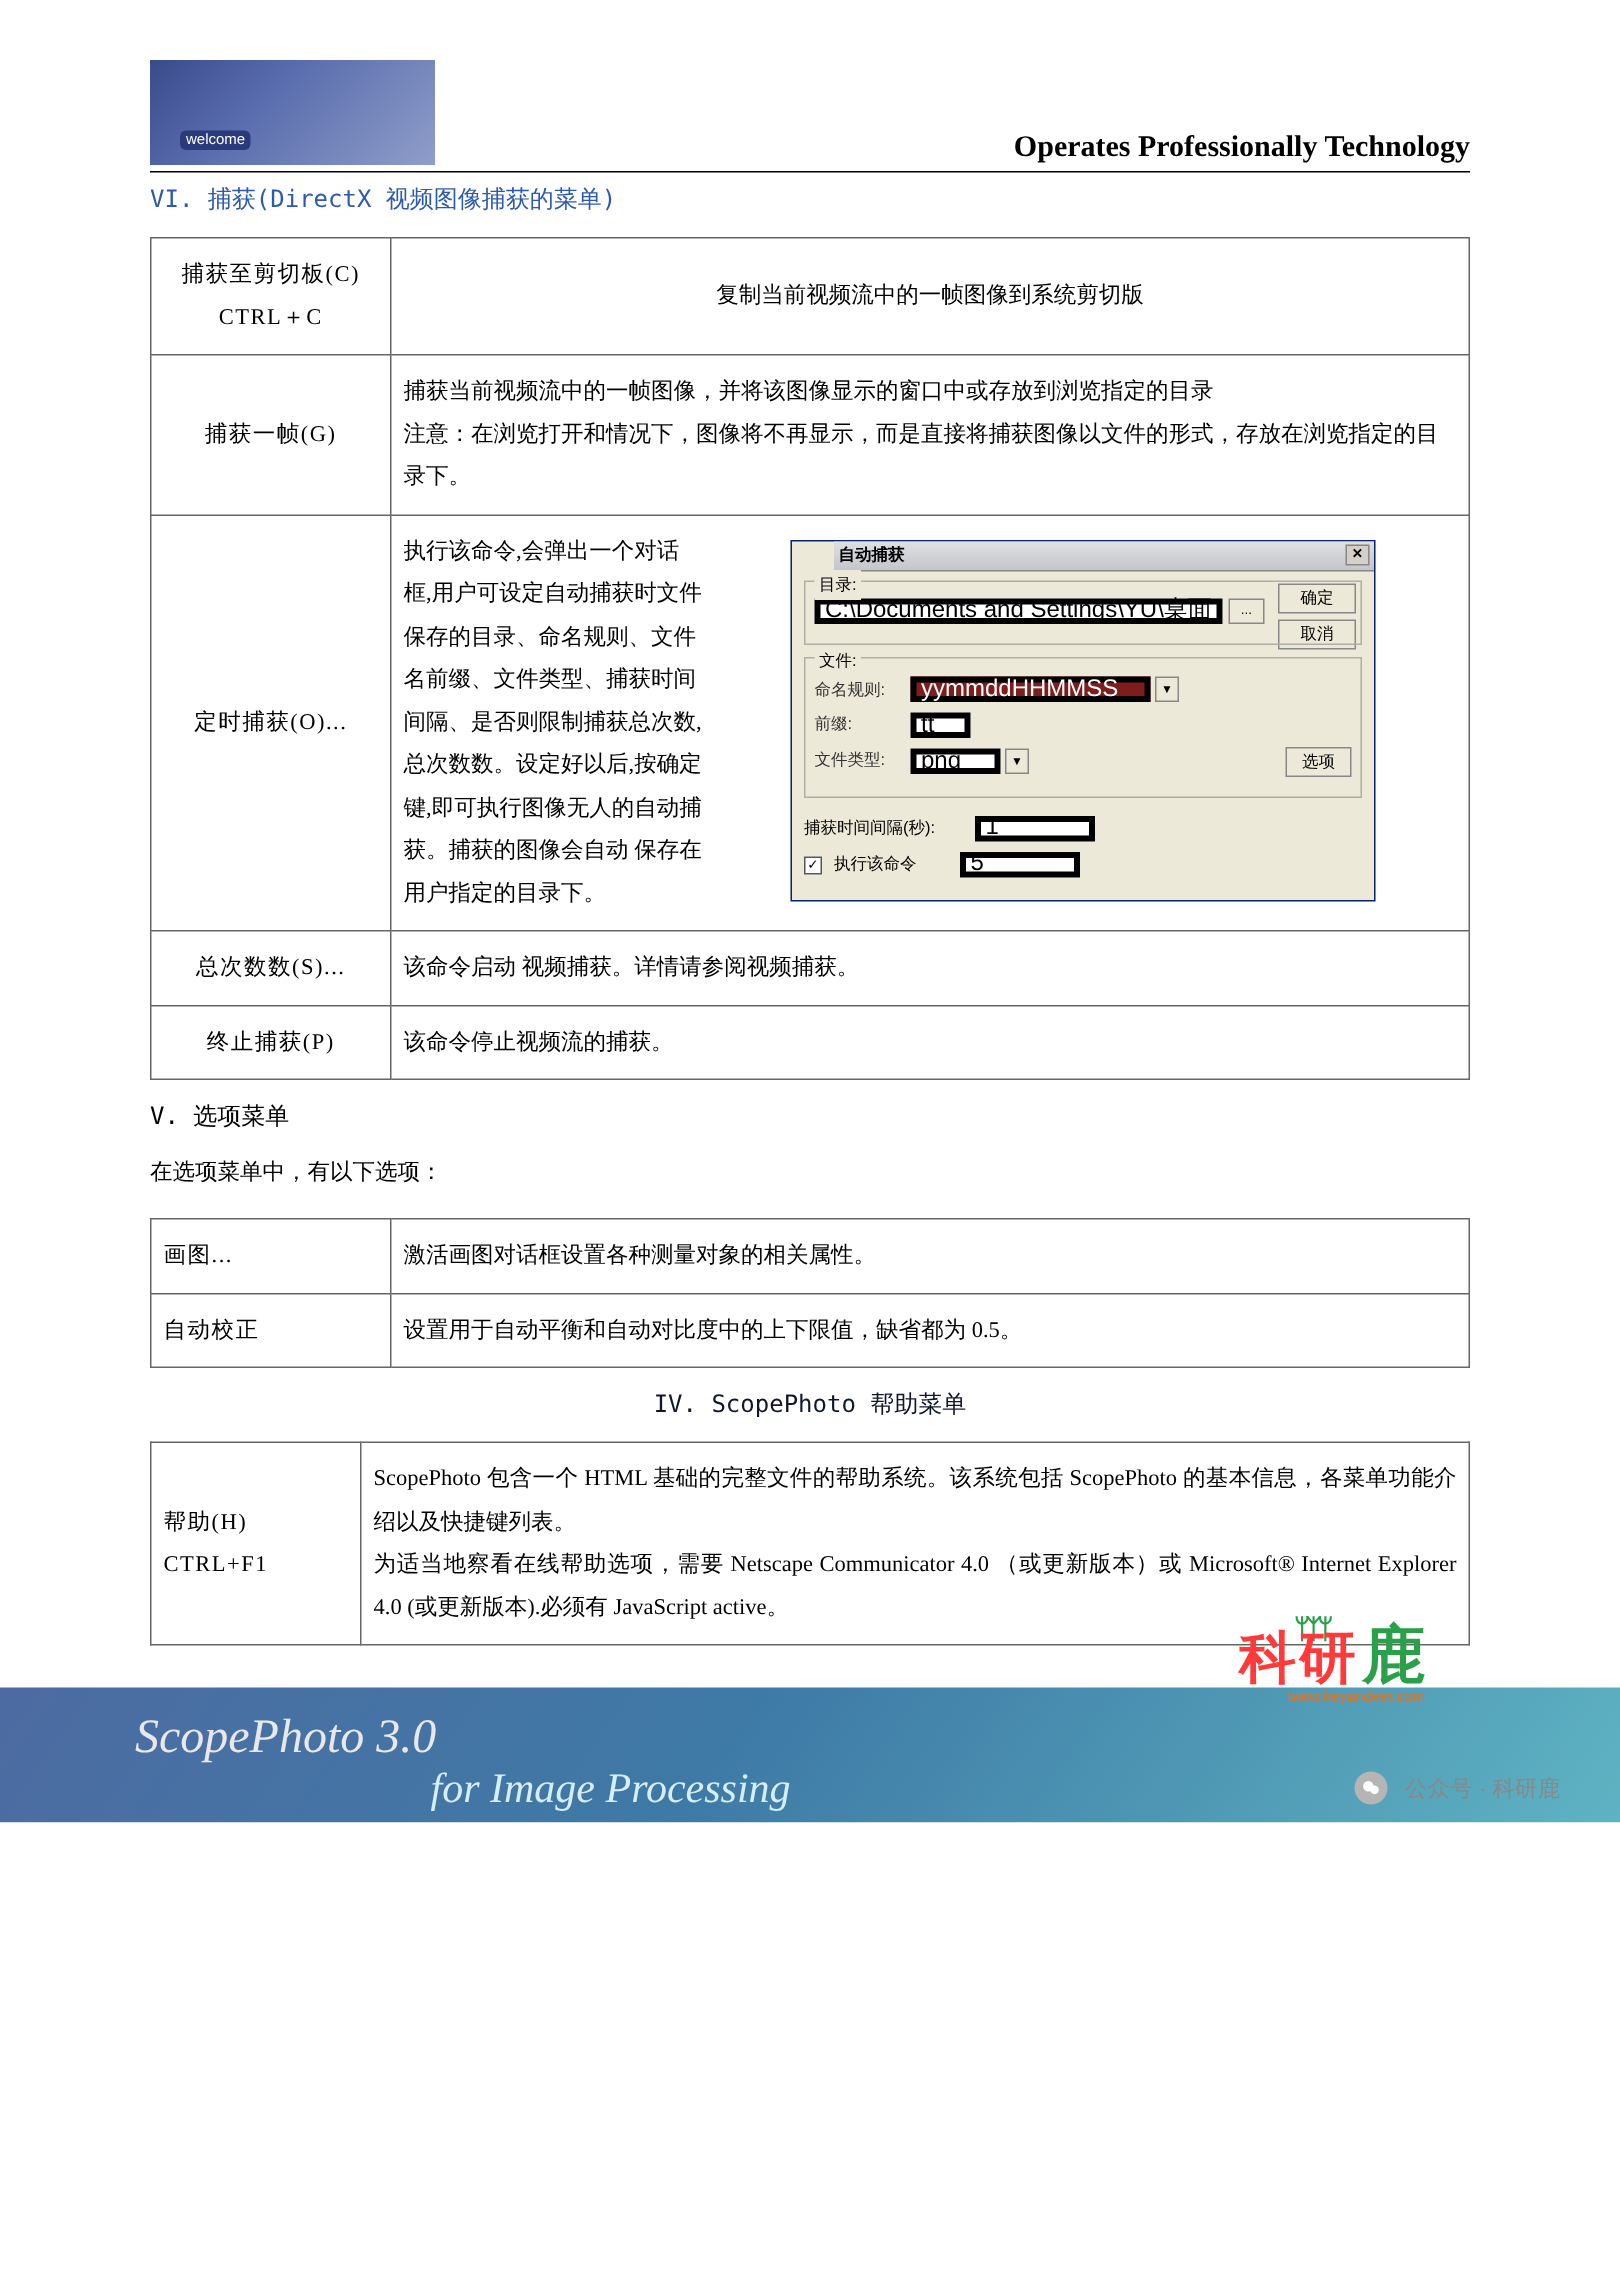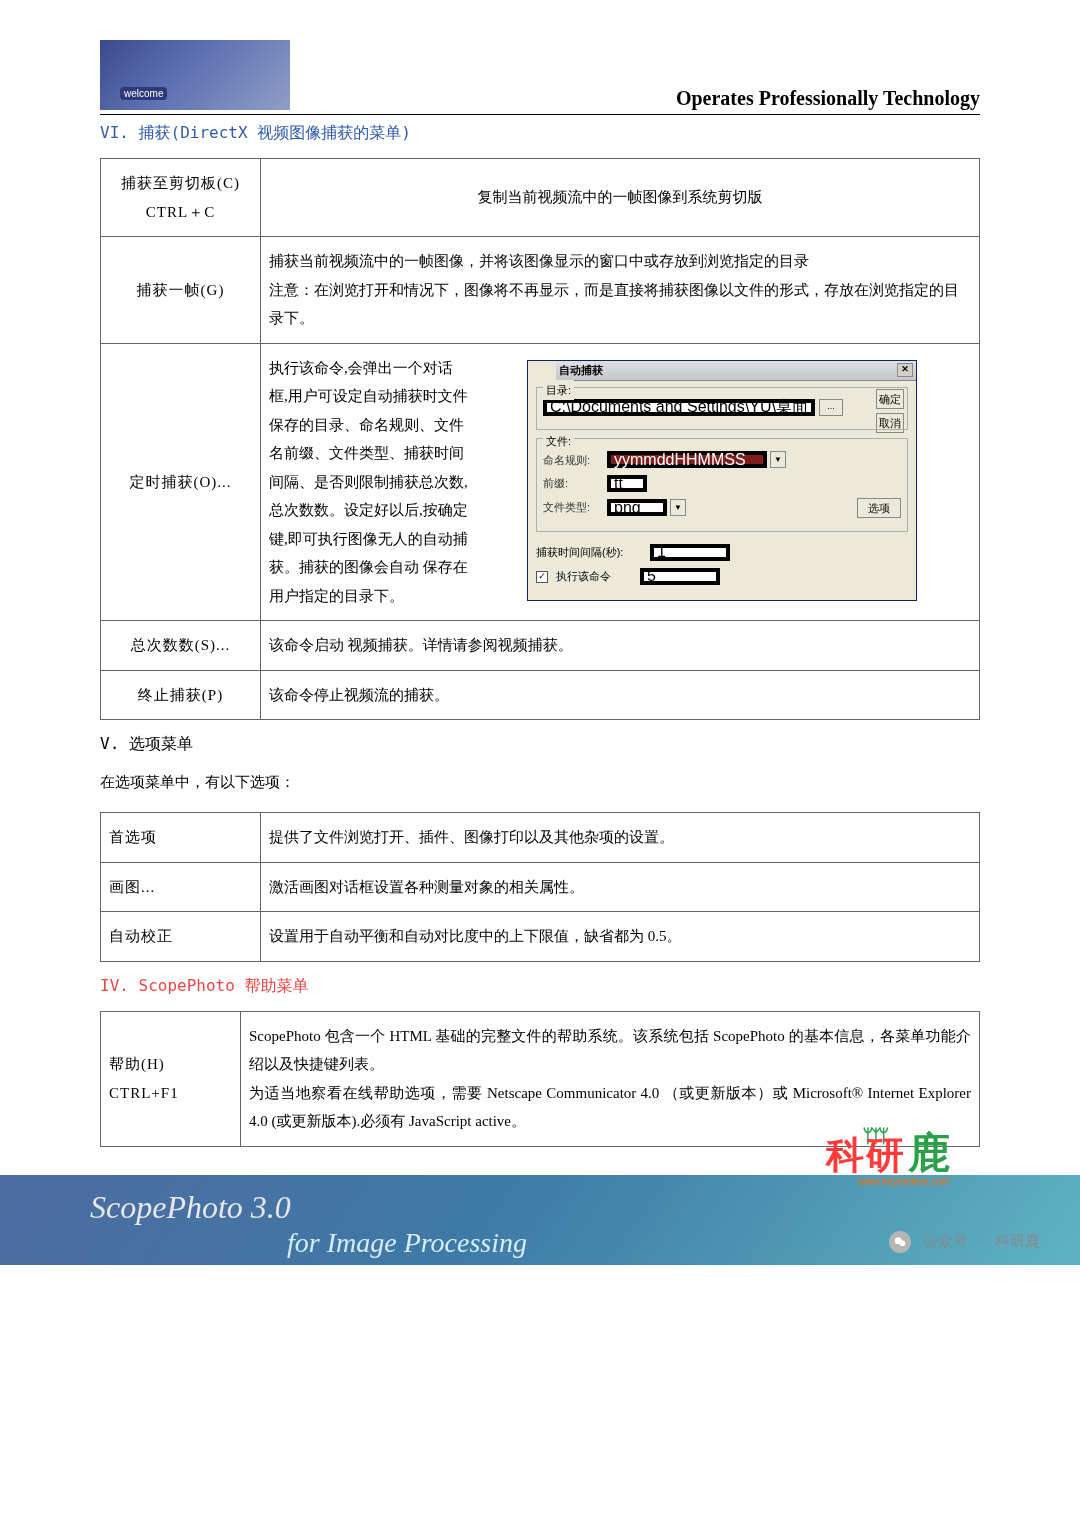--- a/index.html
+++ b/index.html
@@ -33,35 +33,35 @@
   .win-title { background: linear-gradient(#dfe0e2,#c4c6cb); height:20px; display:flex; align-items:center; justify-content:space-between; padding:0 3px; border-bottom:1px solid #888;margin-left:28px;}
   .win-title .t-text { font-weight:bold; color:#000; }
   .win-close { width:16px; height:14px; background:#d4d0c8; border:1px solid #888; display:flex; align-items:center; justify-content:center; font-weight:bold; font-size:9px;}
   .win-body { padding:6px 8px 10px 8px; }
   .fs { border:1px solid #b0afa7; padding:8px 6px 10px 6px; margin-bottom:8px; position:relative;}
   .fs-legend { position:absolute; top:-8px; left:6px; background:#ece9d8; padding:0 3px; font-size:11px;}
   .dlg-row { display:flex; align-items:center; gap:4px; margin:3px 0; }
   .dlg-lab { width:60px; color:#333;}
   .dlg-inp { background:#fff; border:4px solid #000000; height:17px; padding:0 3px; font-size:16px; display:inline-flex; align-items:center; }
   .dlg-sel { background:#7f1d1d; color:#fff; }
-  .dlg-btn { background:#ece9d8; border:1px solid #888; height:20px; width:28px; text-align:center; line-height:18px; font-size:11px;}
+  .dlg-btn { background:#ece9d8; border:1px solid #888; height:20px; width:52px; text-align:center; line-height:18px; font-size:11px;}
   .dlg-side-btns { position:absolute; right:12px; top:28px; display:flex; flex-direction:column; gap:4px;}
   .browse-btn { width:24px; height:17px; border:1px solid #888; background:#ece9d8; display:flex; align-items:center; justify-content:center; font-size:9px;}
   .drop-arrow { width:16px; height:17px; border:1px solid #888; background:#ece9d8; display:inline-flex; align-items:center; justify-content:center; font-size:8px; margin-left:-1px;}
   .cb { width:12px; height:12px; background:#fff; border:1px solid #555; display:inline-flex; align-items:center; justify-content:center; font-size:9px; margin-right:4px;}
 
   
   .footer-banner { position:relative; height:90px; margin-top:28px; background: linear-gradient(125deg, #4d6ba2 0%, #3e7aa6 45%, #5eb3c2 100%); overflow:hidden;}
   .footer-banner .sp { position:absolute; left:90px; top:14px; font-family:"Times New Roman",serif; font-style:italic; color:#e8e8e8; font-size:32px;}
   .footer-banner .sub { position:absolute; left:287px; bottom:6px; font-family:"Times New Roman",serif; font-style:italic; color:#d6eef9; font-size:28px;}
   .watermark { position:absolute; right:130px; bottom:84px; color:#ff3a3a; font-weight:bold; font-family:"Microsoft YaHei",sans-serif; font-size:38px; display:flex; align-items:flex-end; pointer-events:none; z-index:5;}
   .watermark .red { color:#ff3a3a; letter-spacing:2px; }
   .watermark .green { color:#2aa04a; font-size:42px; margin-left:2px;}
   .wm-site { position:absolute; right:130px; bottom:78px; color:#ff6a00; font-size:10px; font-family:Arial; z-index:5;}
-  .wx-caption { position:absolute; right:40px; bottom:12px; z-index:6; display:flex; align-items:center; gap:12px; color:#888; font-family:Liberation Mono, monospace; font-size:15px;}
+  .wx-caption { position:absolute; right:40px; bottom:12px; z-index:6; display:flex; align-items:center; gap:12px; color:#888; font-family:Liberation Sans, sans-serif; font-size:15px;}
   .wx-icon { width:22px; height:22px; border-radius:50%; background:#b5b5b5; display:inline-flex; align-items:center; justify-content:center; color:#fff; font-size:12px;}
   .antler { position:absolute; right:194px; bottom:118px; color:#2aa04a; font-size:18px; z-index:5; font-weight:bold; letter-spacing:-3px;}
 </style>
 </head>
 <body>
 
 <div class="page">
 
   <div class="top-bar">
     <div class="logo-box"></div>
@@ -148,36 +148,32 @@
       <td>该命令停止视频流的捕获。</td>
     </tr>
   </tbody>
     </table>
 
   <div class="section-title" style="color:#000">V. 选项菜单</div>
   <div class="para">在选项菜单中，有以下选项：</div>
 
   <table class="doc-table">
     <tbody>
-        <tr>
-          <td class="label" style="text-align:left;width:140px">首选项</td>
-          <td>提供了文件浏览打开、插件、图像打印以及其他杂项的设置。</td>
-        </tr>
     <tr>
           <td class="label" style="text-align:left">画图...</td>
           <td>激活画图对话框设置各种测量对象的相关属性。</td>
         </tr>
     <tr>
           <td class="label" style="text-align:left">自动校正</td>
           <td>设置用于自动平衡和自动对比度中的上下限值，缺省都为 0.5。</td>
         </tr>
   </tbody>
     </table>
 
-  <div class="section-title" style="color:#ef4444;font-family:SimSun,monospace;">IV. ScopePhoto 帮助菜单</div>
+  <div class="section-title" style="color:#0f172a;font-family:SimSun,monospace;text-align:center;">IV. ScopePhoto 帮助菜单</div>
 
   <table class="doc-table">
     <tbody>
         <tr>
       <td class="label" style="text-align:left;width:140px;white-space:pre-line;vertical-align:middle;">帮助(H)
 CTRL+F1</td>
       <td style="white-space:pre-line;text-align:justify;">ScopePhoto 包含一个 HTML 基础的完整文件的帮助系统。该系统包括 ScopePhoto   的基本信息，各菜单功能介绍以及快捷键列表。
 为适当地察看在线帮助选项，需要 Netscape Communicator 4.0 （或更新版本）或 Microsoft® Internet Explorer 4.0 (或更新版本).必须有 JavaScript active。</td>
     </tr>
   </tbody>

